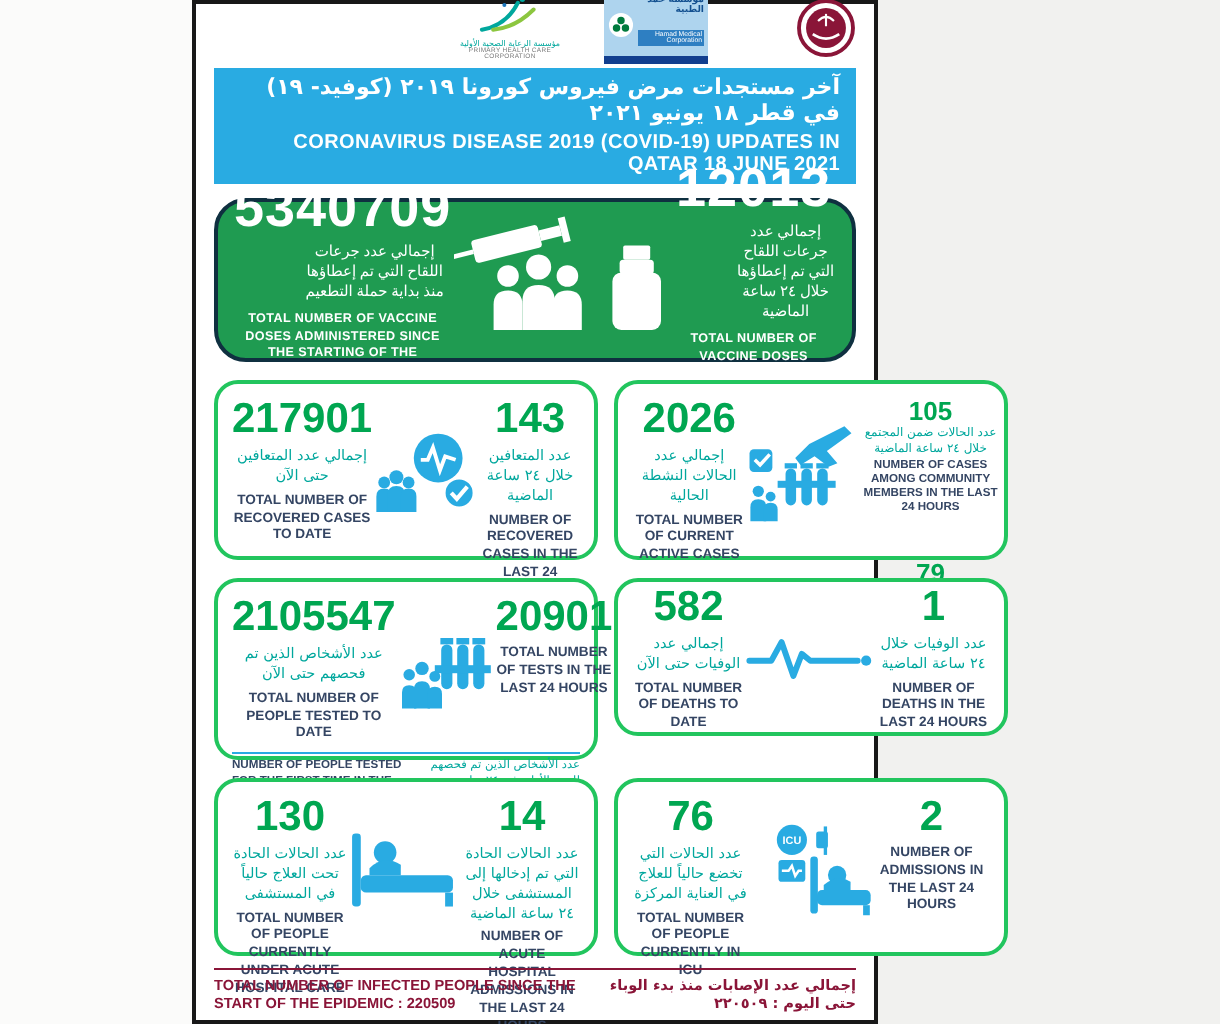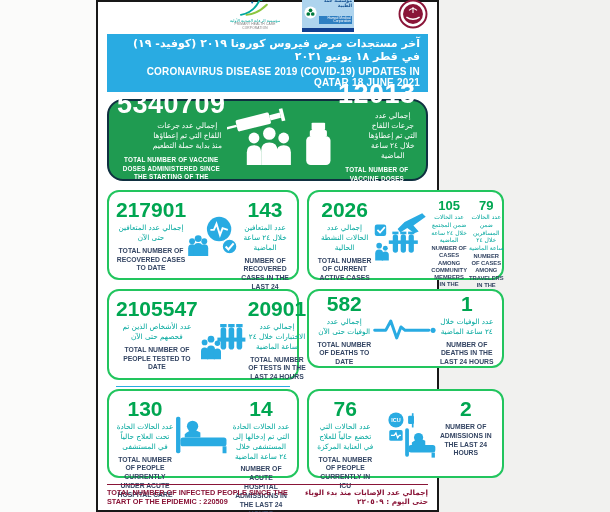--- a/index.html
+++ b/index.html
@@ -47,21 +47,21 @@
   }
   .card.h-r1 { height:90px; }
   .card.h-tested { height:91px; flex-direction:column; justify-content:flex-start; }
   .card.h-deaths { height:79px; align-self:start; align-items:center; }
   .card.h-r3 { height:89px; }
   .c { flex:1; text-align:center; padding-top:1px; }
   .num { font-size:21px; font-weight:bold; color:#00A651; line-height:1; }
   .lab-ar { font-size:7.3px; color:#00A79D; direction:rtl; margin-top:3px; line-height:1.35; font-family:"DejaVu Sans",sans-serif; }
   .lab-en { font-size:6.8px; font-weight:bold; color:#344563; margin-top:4px; line-height:1.3; }
   .icon-wrap { flex:0 0 auto; align-self:center; line-height:0; }
-  .stack { display:flex; flex-direction:row; gap:2px; }
+  .stack { display:flex; flex-direction:column; gap:21px; }
   .num-sm { font-size:13px; font-weight:bold; color:#00A651; line-height:1; }
   .lab-ar-sm { font-size:6px; color:#00A79D; direction:rtl; margin-top:1px; line-height:1.3; font-family:"DejaVu Sans",sans-serif; }
   .lab-en-sm { font-size:5.8px; font-weight:bold; color:#344563; margin-top:1px; line-height:1.25; }
   .main-row { display:flex; align-items:flex-start; justify-content:space-between; width:100%; }
   .footnote {
     border-top:1.5px solid #29ABE2; margin-top:4px; padding-top:3px; width:100%;
     display:flex; justify-content:space-between; align-items:flex-start;
   }
   .fn-en { font-size:5.8px; font-weight:bold; color:#344563; width:52%; line-height:1.3; text-align:left; }
   .fn-val { color:#00A651; }
@@ -235,21 +235,20 @@
             <circle cx="8" cy="28" r="3.6"></circle>
               <path d="M3.5 49 v-10 q0,-4.5 4.5,-4.5 q4.5,0 4.5,4.5 v10 z"></path>
             <circle cx="16" cy="24" r="4.2"></circle>
               <path d="M11 49 v-12 q0,-5 5,-5 q5,0 5,5 v12 z"></path>
             <circle cx="24" cy="29" r="3.4"></circle>
               <path d="M19.5 49 v-9 q0,-4.5 4.5,-4.5 q4.5,0 4.5,4.5 v9 z"></path>
           </svg>
         </div>
         <div class="c">
           <div class="num">20901</div>
-          <div class="lab-ar">إجمالي عدد الاختبارات خلال ٢٤ ساعة الماضية</div>
           <div class="lab-en">TOTAL NUMBER OF TESTS IN THE LAST 24 HOURS</div>
         </div>
       </div>
       <div class="footnote">
         <div class="fn-en"><span>NUMBER OF PEOPLE TESTED FOR THE FIRST TIME IN THE LAST 24 HOURS: </span><span class="fn-val">5380</span></div>
         <div class="fn-ar">عدد الأشخاص الذين تم فحصهم للمرة الأولى في ٢٤ ساعة الماضية: ٥٣٨٠</div>
       </div>
     </div>
 
     <div class="card h-deaths">

